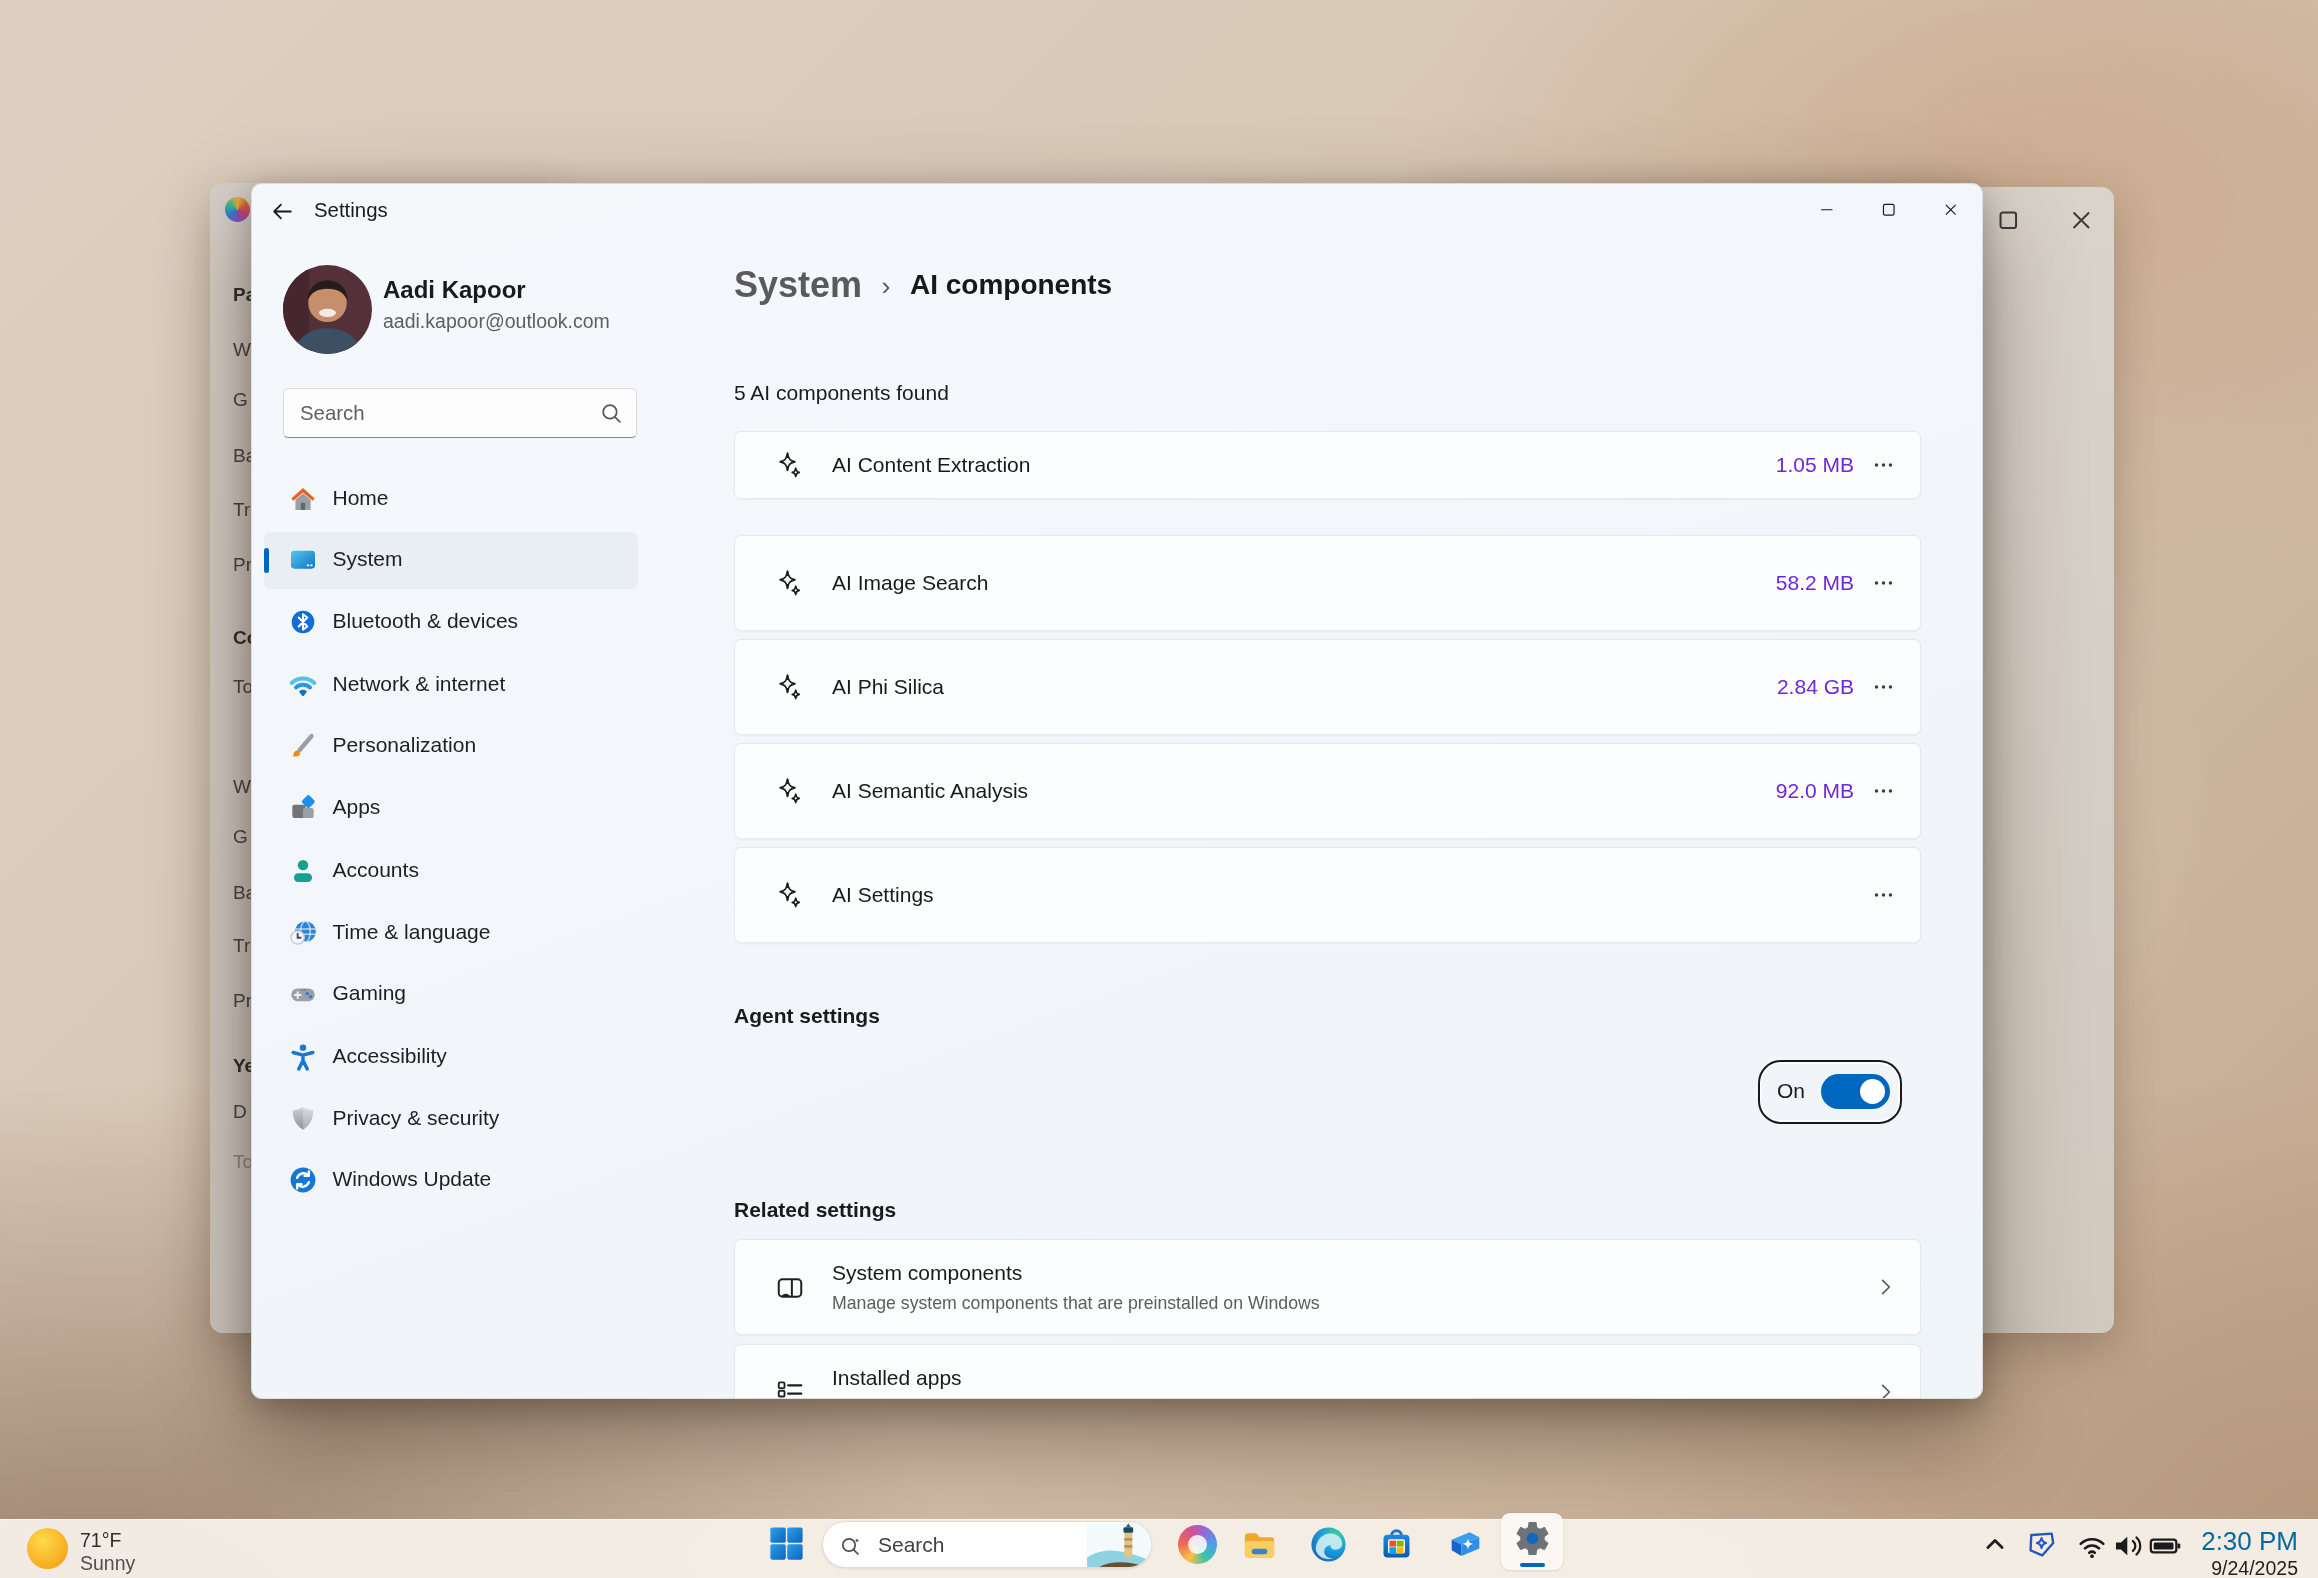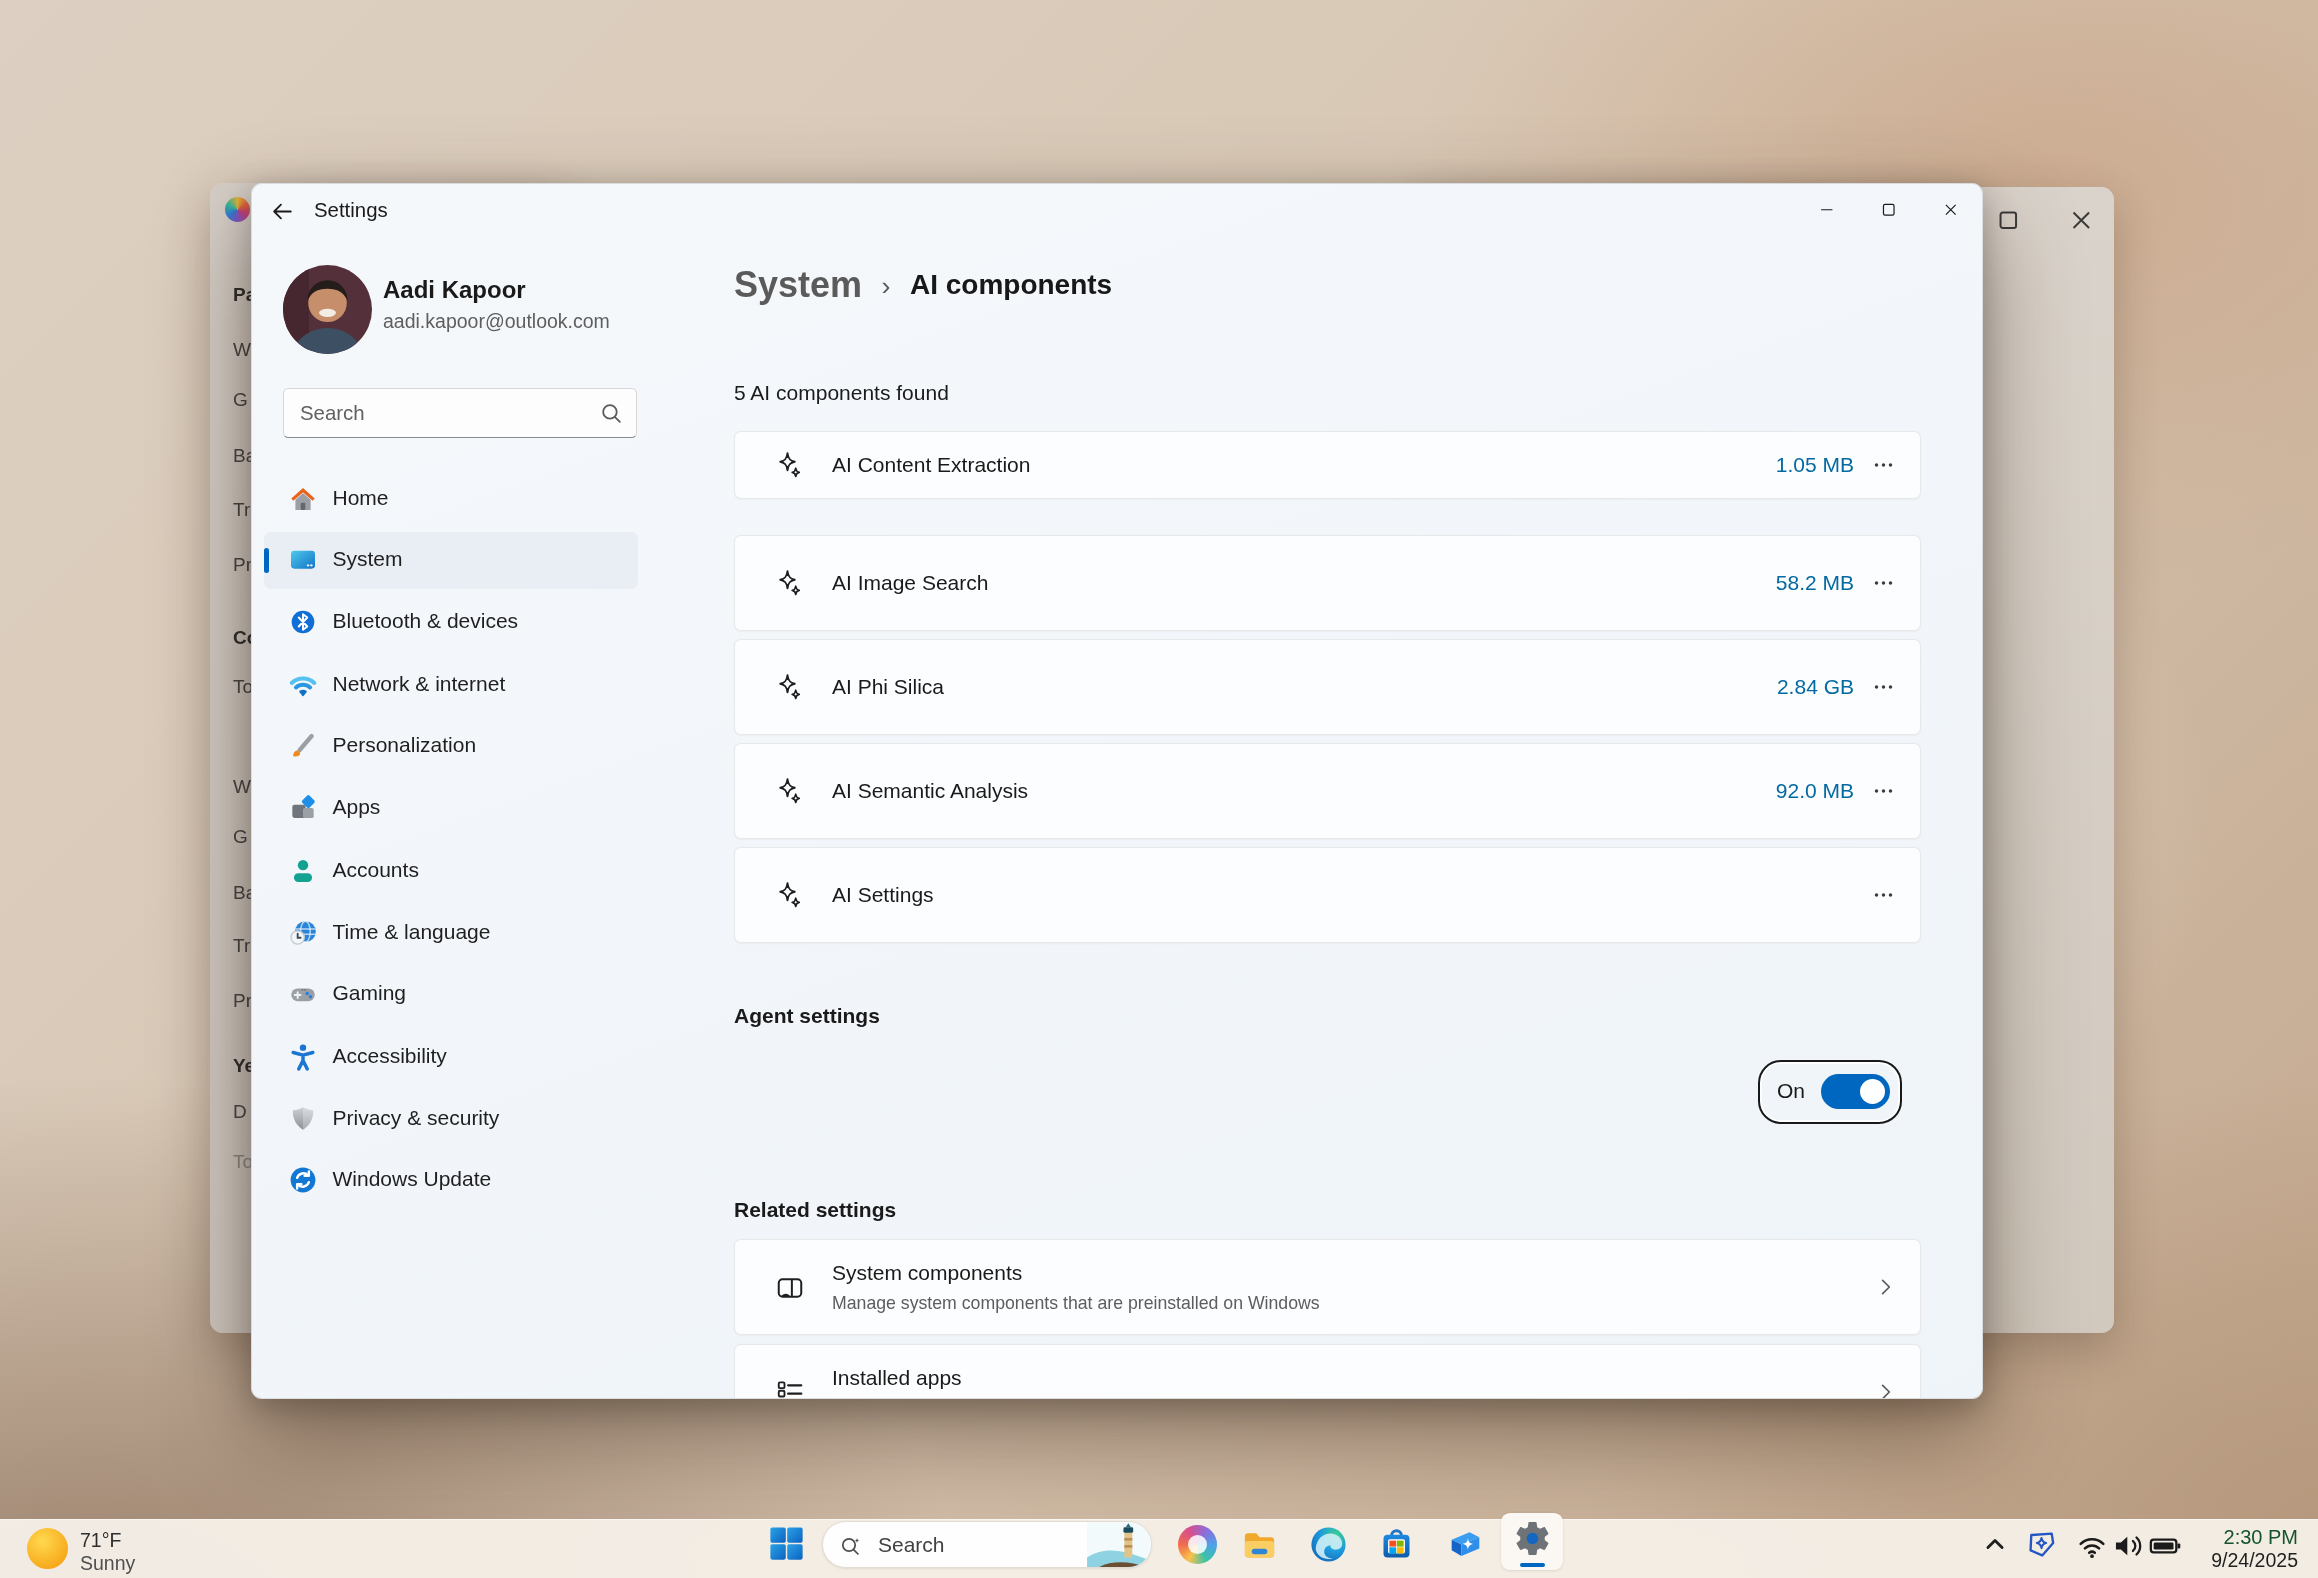--- a/index.html
+++ b/index.html
@@ -63,21 +63,21 @@
 .breadcrumb{position:absolute;left:482px;top:80px;display:flex;align-items:center;gap:19.5px}
 .bc-parent{font-size:36px;font-weight:600;color:#5a5a5a}
 .bc-sep{font-size:26.6px;color:#5a5a5a;padding-top:3.5px}
 .bc-current{font-size:28px;font-weight:600;color:#181818}
 .count-text{position:absolute;left:482px;top:197px;font-size:21px;color:#1b1b1b}
 .card{position:absolute;left:482px;width:1187px;background:#fcfdfe;border:0.9px solid #e8e8e8;
  border-radius:7px;box-shadow:0 0.9px 1.8px rgba(0,0,0,.04)}
 .row-icon{position:absolute;left:40px;top:50%;transform:translateY(-50%);width:30px;height:30px}
 .row-icon svg{width:30px;height:30px}
 .row-name{position:absolute;left:97px;top:50%;transform:translateY(-50%);font-size:21px;color:#1a1a1a;white-space:nowrap}
-.row-size{position:absolute;right:66px;top:50%;transform:translateY(-50%);font-size:21px;color:#0369a1}
+.row-size{position:absolute;right:66px;top:50%;transform:translateY(-50%);font-size:21px;color:#6d28d9}
 .more-btn{position:absolute;right:19.5px;top:50%;transform:translateY(-50%);width:35px;height:35px;border-radius:5.3px}
 .more-btn svg{width:35px;height:35px}
 .section-h{position:absolute;left:482px;font-size:21px;font-weight:700;color:#1a1a1a}
 .setting-title{position:absolute;left:97px;top:21px;font-size:21px;color:#1a1a1a;white-space:nowrap}
 .setting-desc{position:absolute;left:97px;top:53px;font-size:17.7px;color:#5d5d5d;white-space:nowrap}
 .learnmore{color:#0a66c2}
 .toggle-ring{position:absolute;left:1506px;top:876px;width:144px;height:64px;border:2.7px solid #191919;
  border-radius:23px;box-shadow:inset 0 0 0 1.8px #fff;background:transparent}
 .toggle-on-label{position:absolute;left:17px;top:17px;font-size:21px;color:#1a1a1a}
 .toggle-switch{position:absolute;right:9.7px;top:11.5px;width:69px;height:35px;border-radius:17.7px;background:#0067c0}
@@ -93,21 +93,21 @@
 .w-temp{position:absolute;left:64px;top:7px;font-size:19.5px;color:#2e2e2e}
 .w-cond{position:absolute;left:64px;top:30px;font-size:19.5px;color:#4f4f4f}
 .tb-btn{position:absolute;border-radius:7px}
 .searchpill{position:absolute;left:822px;top:1521px;width:330px;height:47px;border-radius:24px;
  background:#fefefe;border:0.9px solid #e2dcd4;box-shadow:0 0.9px 2.7px rgba(0,0,0,.08);overflow:hidden}
 .sp-glyph{position:absolute;left:16px;top:11.5px;width:24px;height:24px}
 .sp-label{position:absolute;left:55px;top:10.6px;font-size:21px;color:#424242}
 .lighthouse{position:absolute;right:0;top:0;width:64px;height:47px}
 .tray-group{position:absolute;left:2070px;top:1524px;width:119px;height:44px;border-radius:7px}
 .clock{position:absolute;left:2188px;top:1526px;width:110px;height:44px;text-align:right}
-.clock .t{font-size:20px;color:#14532d}
+.clock .t{font-size:26px;color:#0369a1}
 .clock .d{font-size:19.5px;color:#1f1f1f}
 .settings-tile{position:absolute;left:1501px;top:1513px;width:62px;height:57px;background:#fbf8f4;
  border-radius:8.9px;box-shadow:0 0.9px 2.7px rgba(0,0,0,.10)}
 .settings-tile .pill{position:absolute;left:18.6px;bottom:2.7px;width:25px;height:4.4px;border-radius:2.7px;background:#0067c0}
 </style>
 </head>
 <body>
 
 <svg width="0" height="0" style="position:absolute">
  <defs>

